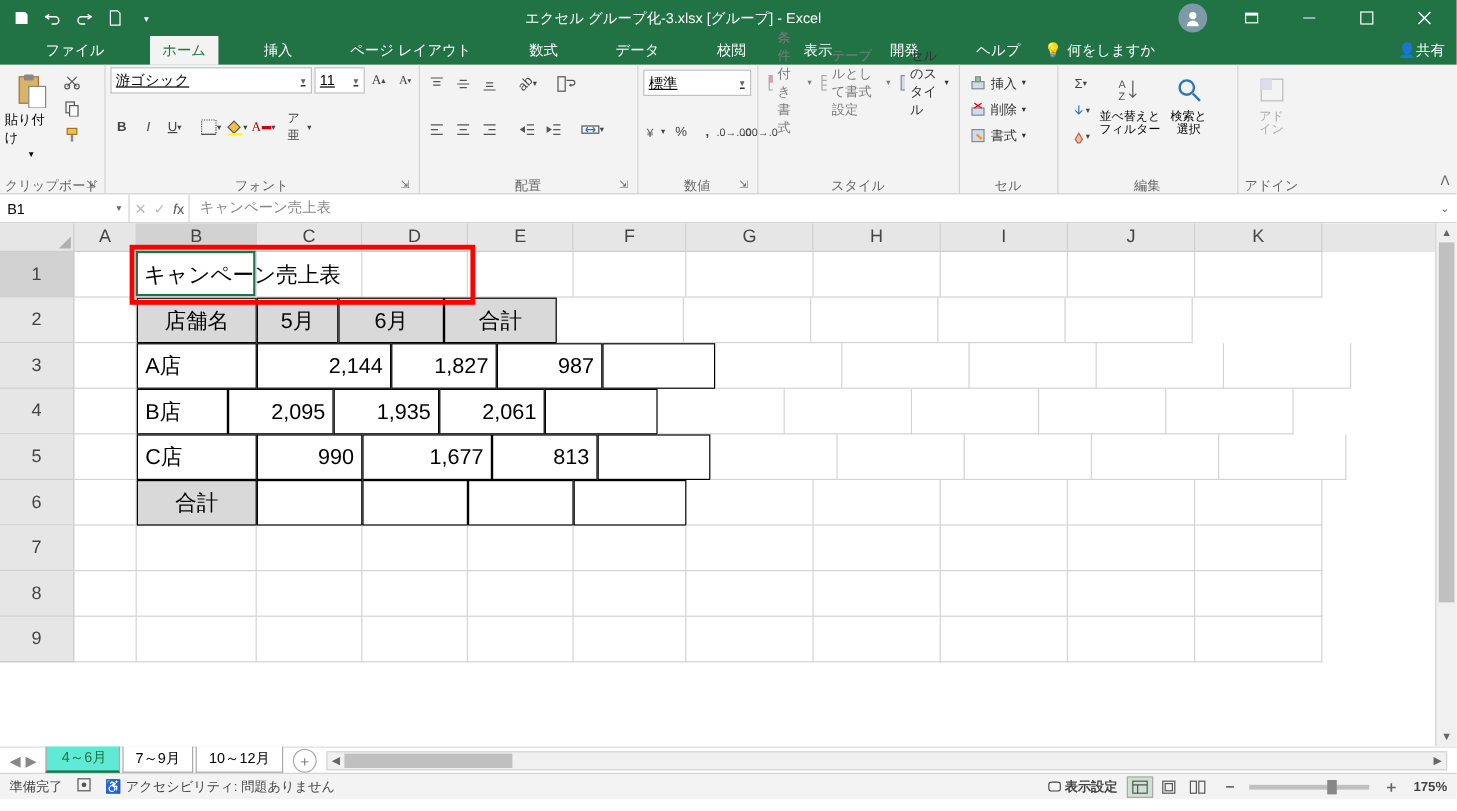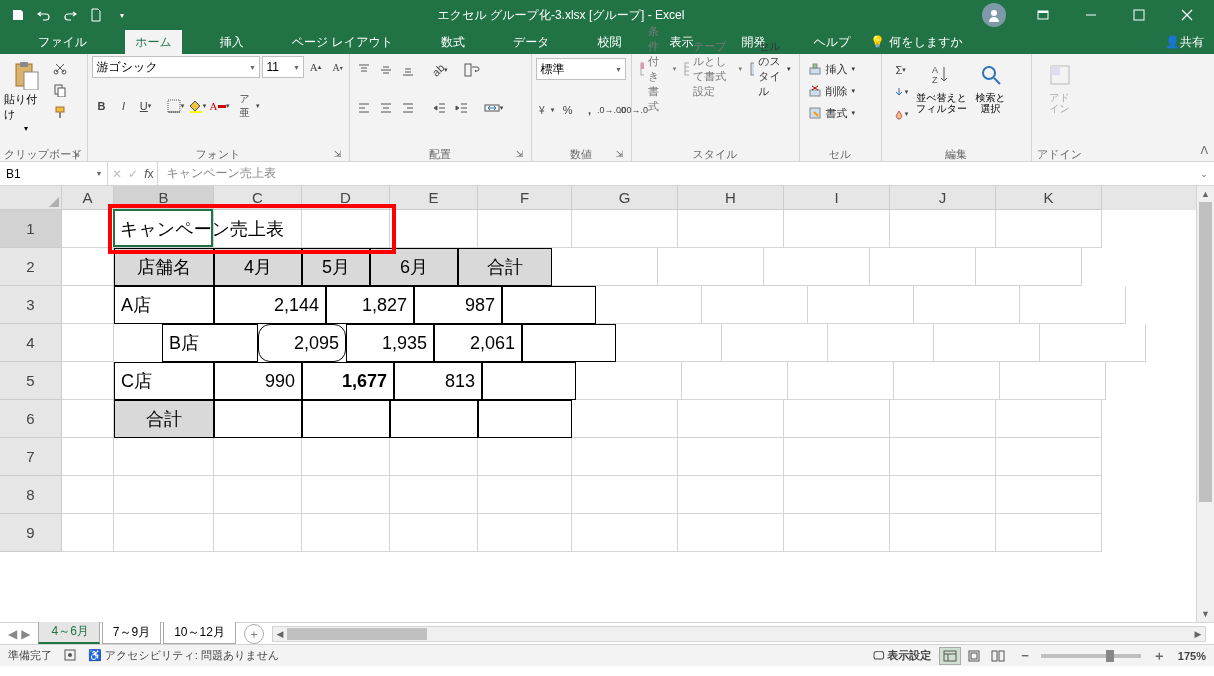--- a/index.html
+++ b/index.html
@@ -26,21 +26,21 @@
 .group { display: flex; flex-direction: column; border-right: 1px solid #d4d4d4; padding: 2px 4px 0 4px; }
 .group-body { flex: 1; display: flex; align-items: flex-start; }
 .group-label { text-align: center; padding: 2px 0; color: #666; font-size: 11px; height: 16px; position: relative; }
 .group-label .dialog-launch { position: absolute; right: 2px; bottom: 2px; width: 10px; height: 10px; font-size: 9px; color: #666; cursor: pointer; }
 
 .big-btn { width: 44px; display: flex; flex-direction: column; align-items: center; gap: 2px; padding-top: 4px; cursor: pointer; }
 .big-icon { width: 30px; height: 30px; display: flex; align-items: center; justify-content: center; }
 .small-col { display: flex; flex-direction: column; gap: 2px; padding: 2px; }
 .small-row { display: flex; gap: 2px; align-items: center; }
 .small-btn { width: 20px; height: 20px; display: flex; align-items: center; justify-content: center; cursor: pointer; font-size: 11px; color: #444; }
-.combo { height: 22px; border: 1px solid #c0c0c0; background: #fff; display: flex; align-items: center; padding: 0 4px; font-size: 12px; }
+.combo { height: 22px; border: 1px solid #c0c0c0; background: #fff; display: flex; align-items: center; padding: 0 4px; font-size: 12px; text-decoration: underline; }
 .combo .arrow { margin-left: auto; font-size: 8px; color: #666; }
 .menu-item { height: 22px; display: flex; align-items: center; gap: 4px; padding: 0 4px; font-size: 11px; color: #7a7a7a; cursor: pointer; }
 .menu-item.enabled { color: #333; }
 
 .collapse-ribbon { position: absolute; right: 6px; bottom: 4px; font-size: 11px; color: #666; cursor: pointer; }
 
 
 .formula-bar { height: 24px; border-bottom: 1px solid #d4d4d4; display: flex; align-items: center; font-size: 12px; background: #fff; }
 .name-box { width: 108px; border-right: 1px solid #d4d4d4; padding: 0 6px; display: flex; align-items: center; height: 100%; }
 .name-box input { border: none; outline: none; width: 100%; font-size: 12px; }
@@ -74,21 +74,21 @@
 .vscroll .thumb { position: absolute; top: 16px; left: 2px; right: 2px; height: 300px; background: #c0c0c0; }
 .vscroll .arr { position: absolute; left: 0; right: 0; height: 16px; display: flex; align-items: center; justify-content: center; font-size: 9px; color: #666; cursor: pointer; }
 .vscroll .arr.down { bottom: 0; }
 
 
 .sheet-tabs-row { height: 22px; display: flex; align-items: center; border-top: 1px solid #d4d4d4; background: #fff; font-size: 12px; }
 .sheet-nav { display: flex; gap: 4px; padding: 0 8px; color: #888; }
 .sheet-nav span { cursor: pointer; }
 .sheet-tabs { display: flex; gap: 2px; align-items: flex-end; height: 100%; }
 .sheet-tab { padding: 2px 10px; border: 1px solid #aaa; border-top: none; background: #fff; cursor: pointer; font-size: 12px; }
-.sheet-tab.active { border-bottom: 2px solid #217346; color: #217346; background: #e5e5e5; padding-left: 12px; }
+.sheet-tab.active { border-bottom: 2px solid #217346; color: #217346; background: #5eead4; padding-left: 12px; }
 .sheet-add { width: 20px; height: 20px; border: 1px solid #aaa; border-radius: 50%; display: flex; align-items: center; justify-content: center; margin-left: 6px; font-size: 12px; color: #666; cursor: pointer; }
 .hscroll { flex: 1; margin: 0 8px; height: 16px; background: #f0f0f0; position: relative; border: 1px solid #d4d4d4; }
 .hscroll .thumb { position: absolute; left: 14px; top: 1px; bottom: 1px; width: 140px; background: #c0c0c0; }
 .hscroll .arr { position: absolute; top: 0; bottom: 0; width: 14px; display: flex; align-items: center; justify-content: center; font-size: 9px; color: #666; cursor: pointer; }
 .hscroll .arr.right { right: 0; }
 
 
 .status-bar { height: 22px; background: #f3f3f3; border-top: 1px solid #d4d4d4; display: flex; align-items: center; font-size: 11px; color: #444; padding: 0 8px; }
 .status-bar .left { display: flex; gap: 12px; align-items: center; }
 .status-bar .right { margin-left: auto; display: flex; align-items: center; gap: 8px; font-weight: bold; }
@@ -583,21 +583,20 @@
             <div class="cell" style="width: 94px;"></div>
             <div class="cell" style="width: 106px;"></div>
             <div class="cell" style="width: 106px;"></div>
             <div class="cell" style="width: 106px;"></div>
             <div class="cell" style="width: 106px;"></div>
             <div class="cell" style="width: 106px;"></div>
           </div>
           <div class="cell-row">
             <div class="cell" style="width: 52px;"></div>
             <div class="cell header-cell" style="width: 100px;">店舗名</div>
-            <div class="cell header-cell" style="width: 88px;">4月</div>
             <div class="cell header-cell" style="width: 68px;">5月</div>
             <div class="cell header-cell" style="width: 88px;">6月</div>
             <div class="cell header-cell" style="width: 94px;">合計</div>
             <div class="cell" style="width: 106px;"></div>
             <div class="cell" style="width: 106px;"></div>
             <div class="cell" style="width: 106px;"></div>
             <div class="cell" style="width: 106px;"></div>
             <div class="cell" style="width: 106px;"></div>
           </div>
           <div class="cell-row">
@@ -608,36 +607,36 @@
             <div class="cell bordered num" style="width: 88px;">987</div>
             <div class="cell bordered" style="width: 94px;"></div>
             <div class="cell" style="width: 106px;"></div>
             <div class="cell" style="width: 106px;"></div>
             <div class="cell" style="width: 106px;"></div>
             <div class="cell" style="width: 106px;"></div>
             <div class="cell" style="width: 106px;"></div>
           </div>
           <div class="cell-row">
             <div class="cell" style="width: 52px;"></div>
-            <div class="cell bordered" style="width: 96px; margin-left: 48px;">B店</div>
-            <div class="cell bordered num" style="width: 88px; border-radius: 12px;">2,095</div>
+            <div class="cell bordered" style="width: 76px;">B店</div>
+            <div class="cell bordered num" style="width: 88px;">2,095</div>
             <div class="cell bordered num" style="width: 88px;">1,935</div>
             <div class="cell bordered num" style="width: 88px;">2,061</div>
             <div class="cell bordered" style="width: 94px;"></div>
             <div class="cell" style="width: 106px;"></div>
             <div class="cell" style="width: 106px;"></div>
             <div class="cell" style="width: 106px;"></div>
             <div class="cell" style="width: 106px;"></div>
             <div class="cell" style="width: 106px;"></div>
           </div>
           <div class="cell-row">
             <div class="cell" style="width: 52px;"></div>
             <div class="cell bordered" style="width: 100px;">C店</div>
             <div class="cell bordered num" style="width: 88px;">990</div>
-            <div class="cell bordered num" style="width: 92px; font-weight: bold;">1,677</div>
+            <div class="cell bordered num" style="width: 108px;">1,677</div>
             <div class="cell bordered num" style="width: 88px;">813</div>
             <div class="cell bordered" style="width: 94px;"></div>
             <div class="cell" style="width: 106px;"></div>
             <div class="cell" style="width: 106px;"></div>
             <div class="cell" style="width: 106px;"></div>
             <div class="cell" style="width: 106px;"></div>
             <div class="cell" style="width: 106px;"></div>
           </div>
           <div class="cell-row">
             <div class="cell" style="width: 52px;"></div>

